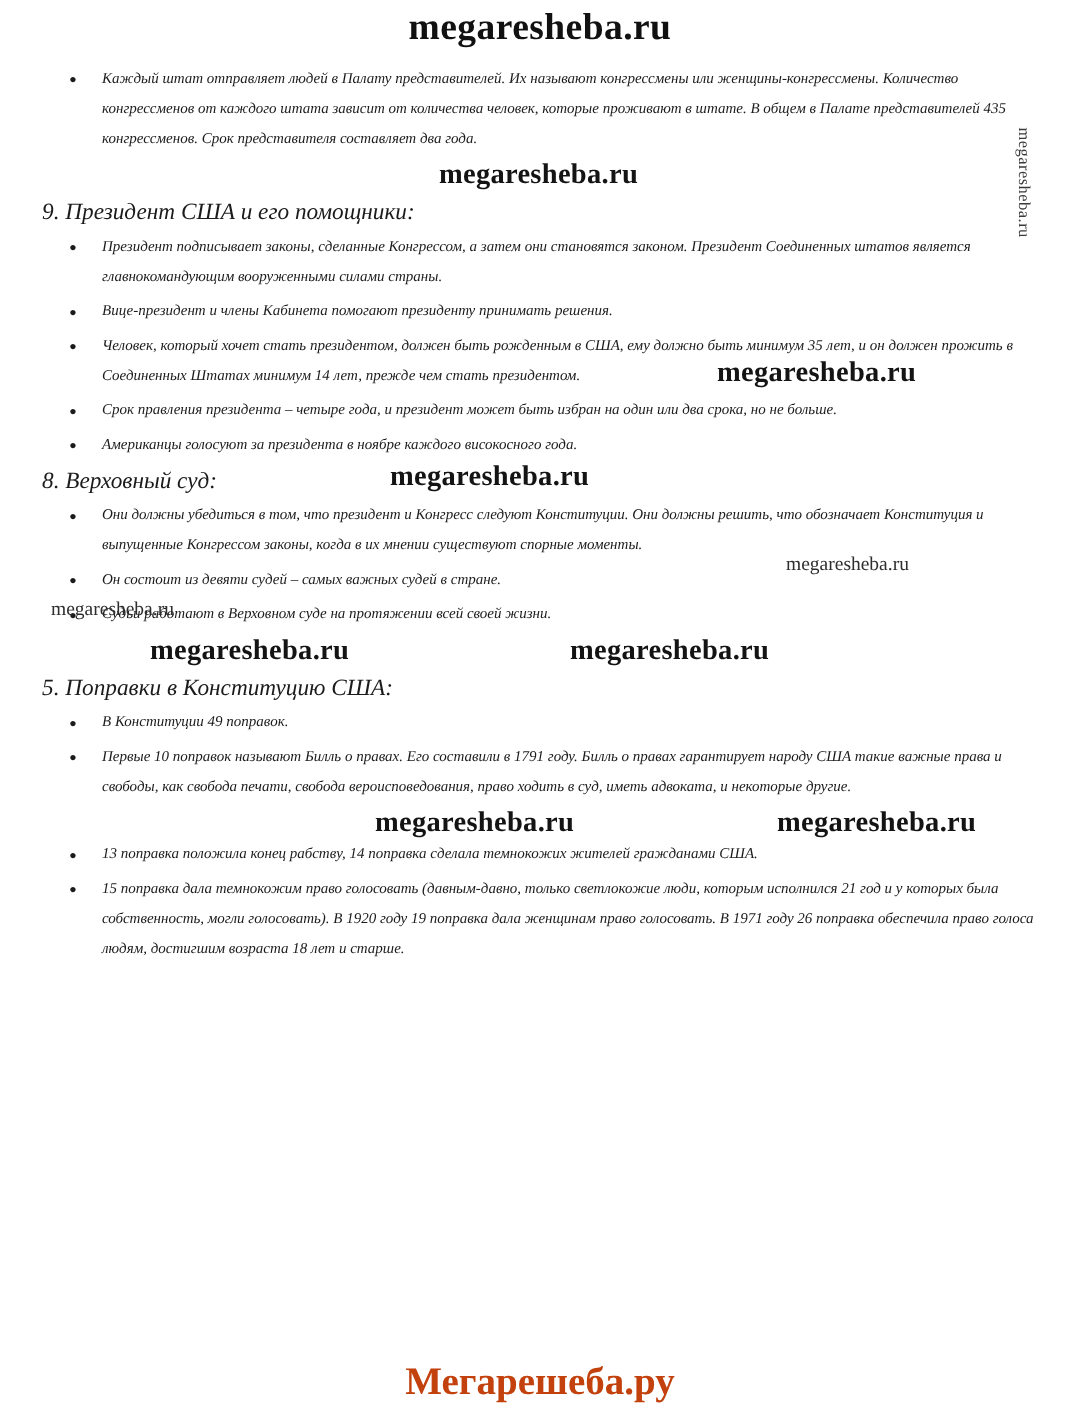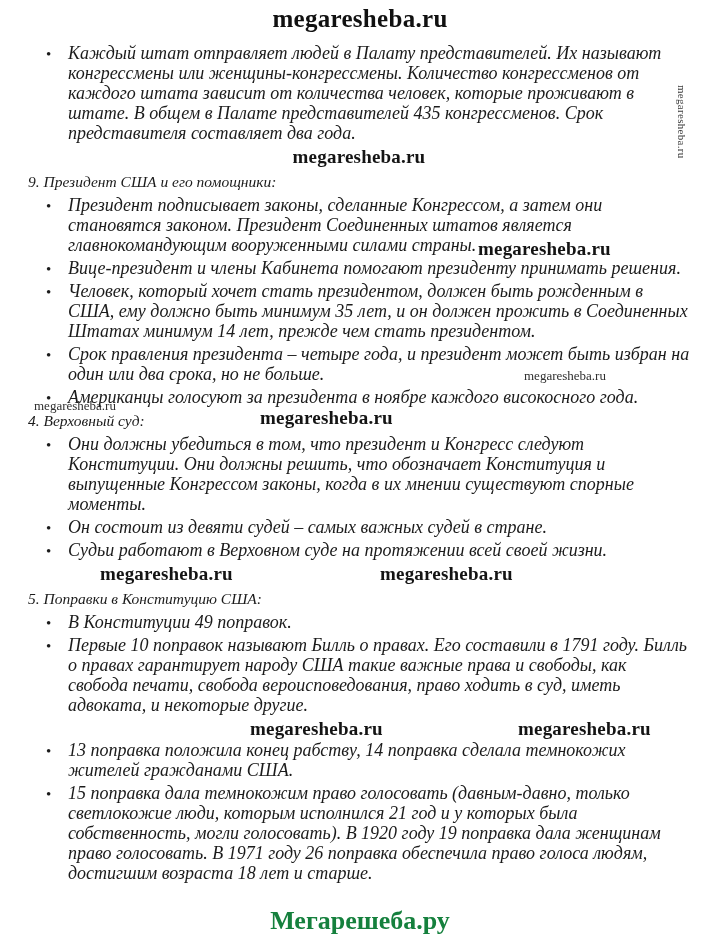--- a/index.html
+++ b/index.html
@@ -27,21 +27,21 @@
     letter-spacing: 0.3px;
   }
 
   .content { padding: 8px 30px 0 28px; }
 
   ul.bullets { list-style: none; margin: 0; padding: 0; }
   ul.bullets li {
     position: relative;
     padding-left: 40px;
     margin: 0 0 3px 0;
-    font-size: 18px;
+    font-size: 10px;
     line-height: 20px;
     font-style: italic;
   }
   ul.bullets li::before {
     content: "•";
     position: absolute;
     left: 18px;
     top: 1px;
     font-style: normal;
     font-size: 15px;
@@ -89,21 +89,21 @@
   }
 
   .footer-logo {
     position: absolute;
     left: 0; right: 0;
     top: 906px;
     text-align: center;
     font-style: normal;
     font-weight: bold;
     font-size: 26px;
-    color: #15803d;
+    color: #c2410c;
   }
 
   .wm-inline-heading { position: absolute; left: 232px; top: -3px; }
 </style>
 </head>
 <body>
 
 <div class="page">
 
   <div class="header-watermark">megaresheba.ru</div>
@@ -125,21 +125,21 @@
     </div>
     <ul class="bullets">
       <li><span>Президент подписывает законы, сделанные Конгрессом, а затем они становятся законом. Президент Соединенных штатов является главнокомандующим вооруженными силами страны.</span></li>
       <li><span>Вице-президент и члены Кабинета помогают президенту принимать решения.</span></li>
       <li><span>Человек, который хочет стать президентом, должен быть рожденным в США, ему должно быть минимум 35 лет, и он должен прожить в Соединенных Штатах минимум 14 лет, прежде чем стать президентом.</span></li>
       <li><span>Срок правления президента – четыре года, и президент может быть избран на один или два срока, но не больше.</span></li>
       <li><span>Американцы голосуют за президента в ноябре каждого високосного года.</span></li>
     </ul>
 
     <div class="heading">
-      <span>4. Верховный суд:</span>
+      <span>8. Верховный суд:</span>
       <span class="wm-bold wm-inline-heading">megaresheba.ru</span>
     </div>
     <ul class="bullets">
       <li><span>Они должны убедиться в том, что президент и Конгресс следуют Конституции. Они должны решить, что обозначает Конституция и выпущенные Конгрессом законы, когда в их мнении существуют спорные моменты.</span></li>
       <li><span>Он состоит из девяти судей – самых важных судей в стране.</span></li>
       <li><span>Судьи работают в Верховном суде на протяжении всей своей жизни.</span></li>
     </ul>
 
     <div class="wm-row">
       <span class="wm-bold pos-a" style="left:72px;">megaresheba.ru</span>

